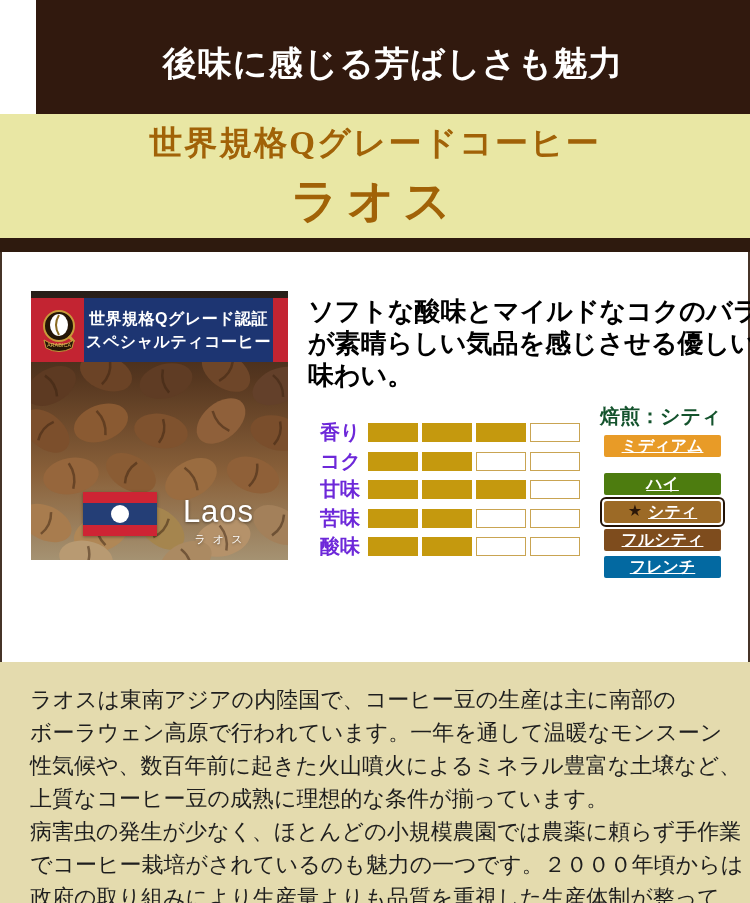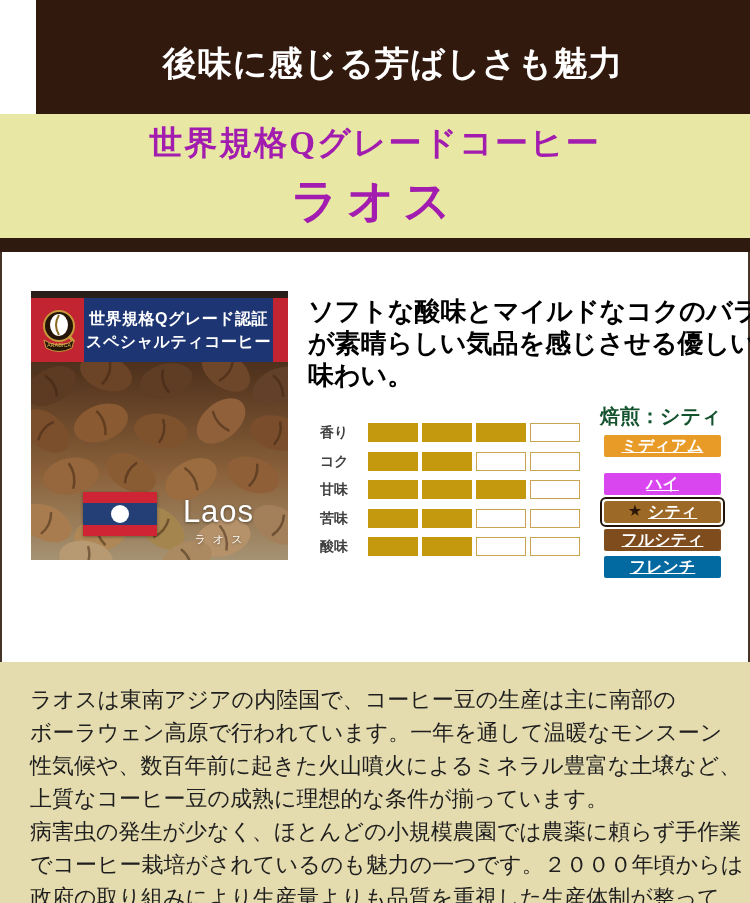--- a/index.html
+++ b/index.html
@@ -13,21 +13,21 @@
   .banner {
     height:114px; background:#31190e; color:#fff;
     display:flex; align-items:center; justify-content:center;
     padding-top:14px;
     margin-left:36px;
   }
   .banner .txt { font-size:34px; font-weight:600; letter-spacing:1px; }
 
   
   .title-section {
-    height:124px; background:#e9e7a4; color:#a21caf; text-align:center;
+    height:124px; background:#e9e7a4; color:#a16207; text-align:center;
     font-family:"Liberation Serif","DejaVu Serif",serif;
     display:flex; flex-direction:column; align-items:center; justify-content:center;
     padding-top:2px;
   }
   .title-section .subtitle { font-size:33px; font-weight:600; letter-spacing:2px; }
   .title-section .main-title { font-size:47px; font-weight:700; letter-spacing:8px; margin-top:4px; }
 
   .divider { height:14px; background:#2e1a0e; }
 
   
@@ -61,21 +61,21 @@
   .country .en { font-size:31px; font-weight:500; letter-spacing:1px; }
   .country .ja { font-size:11px; letter-spacing:7px; margin-top:2px; padding-left:7px; }
 
   
   .intro { position:absolute; left:306px; top:43px; color:#000; }
   .intro .iline { font-size:26px; font-weight:700; line-height:32px; white-space:nowrap; }
 
   
   .taste { position:absolute; left:318px; top:171px; display:flex; flex-direction:column; gap:9.5px; }
   .taste-row { display:flex; height:19px; }
-  .taste-row .tlabel { width:48px; font-size:14px; font-weight:700; color:#404040; line-height:19px; white-space:nowrap; }
+  .taste-row .tlabel { width:48px; font-size:20px; font-weight:700; color:#6d28d9; line-height:19px; white-space:nowrap; }
   .taste-row .cells { display:flex; gap:4px; }
   .taste-cell { width:50px; height:19px; background:#fff; border:1px solid #c9a452; }
   .taste-cell.filled { background:#c5990e; border-color:#c5990e; }
 
   
   .roast { position:absolute; left:596px; top:151px; width:129px; }
   .roast-heading { font-size:20px; font-weight:700; color:#14532d; margin-bottom:5px; padding-left:2px; white-space:nowrap; }
   .roast-level { width:117px; height:22px; margin:0 auto 5px auto; border-radius:2px;
     color:#fff; font-size:16px; font-weight:700; line-height:22px; text-align:center; white-space:nowrap;text-decoration:underline; }
   .roast-ring { width:125px; height:30px; margin:-3px auto 2px auto; border:2px solid #241306;
@@ -280,21 +280,21 @@
           <div class="taste-cell" style="border-color: rgb(201, 164, 82);"></div>
           <div class="taste-cell" style="border-color: rgb(201, 164, 82);"></div>
         </div>
       </div>
     </div>
 
   <div class="roast">
     <div class="roast-heading">焙煎：シティ</div>
     <div>
         <div class="roast-level" style="background: rgb(232, 155, 39);">ミディアム</div>
-        <div class="roast-level" style="background: #d946ef; margin-top: 16px;">ハイ</div>
+        <div class="roast-level" style="background: #4d7c0f; margin-top: 16px;">ハイ</div>
         <div class="roast-ring">
           <div class="roast-level" style="background: rgb(156, 106, 38);"><span class="star">★</span>シティ</div>
         </div>
         <div class="roast-level" style="background: rgb(126, 76, 29);">フルシティ</div>
         <div class="roast-level" style="background: #0369a1;">フレンチ</div>
       </div>
   </div>
 </div>
 
 <div class="description">

